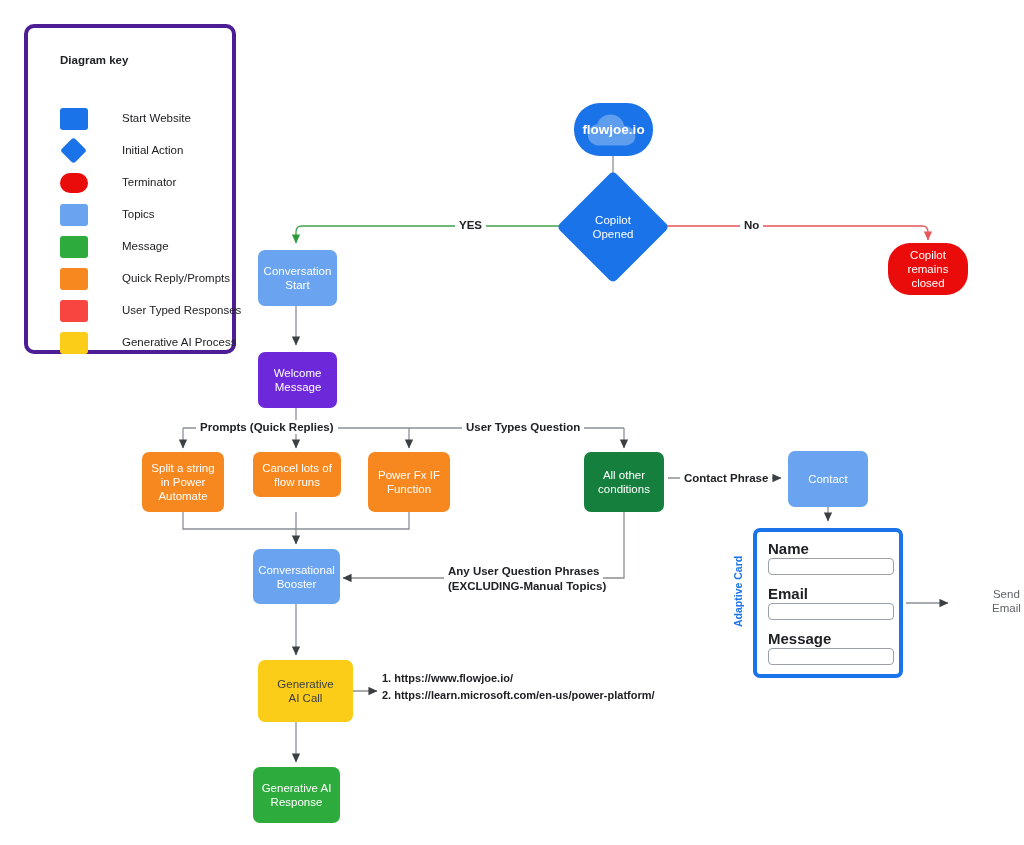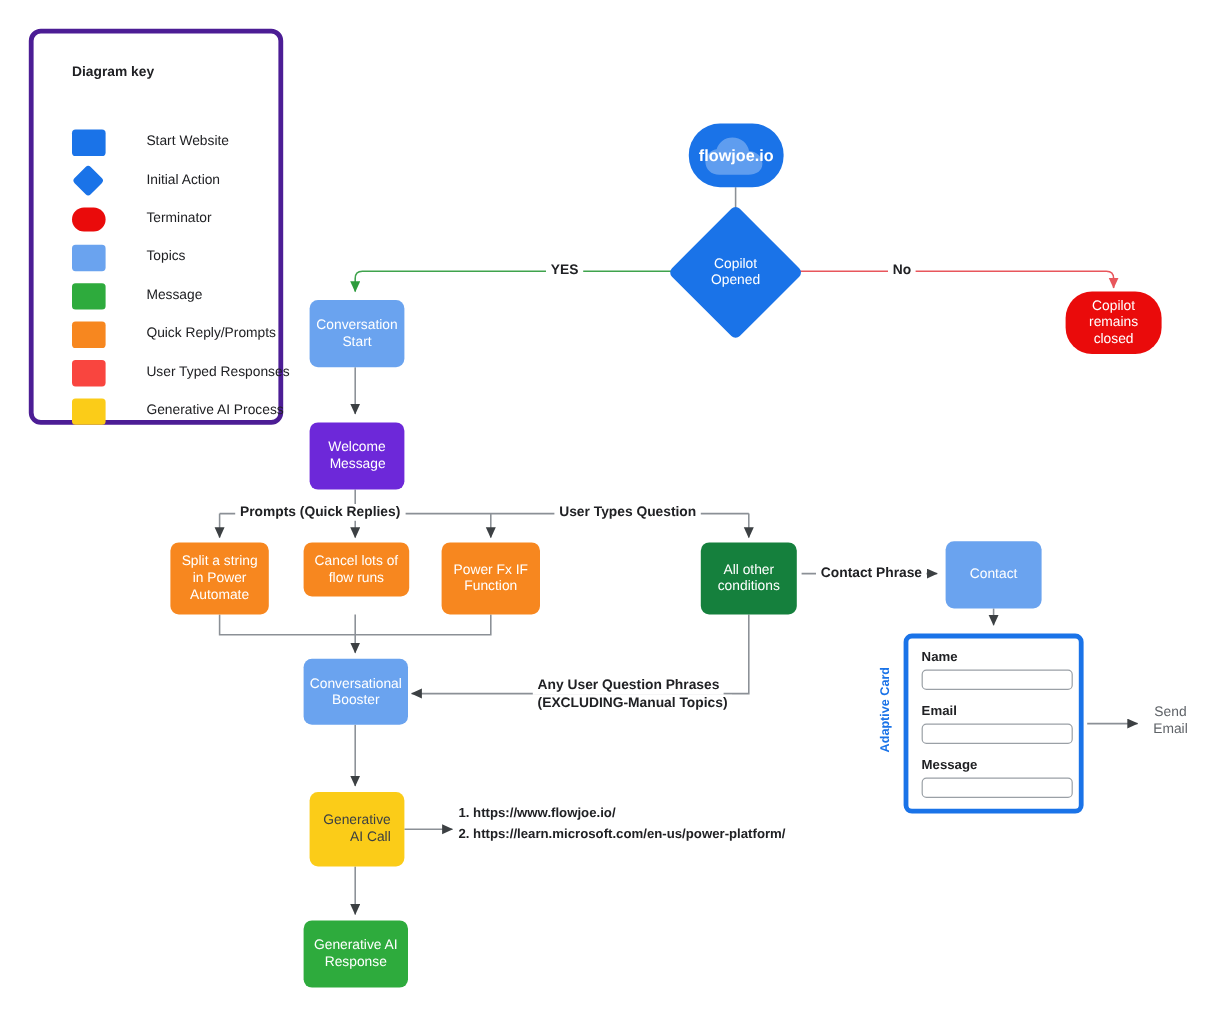--- a/index.html
+++ b/index.html
@@ -37,35 +37,35 @@
   
   #start-node{overflow:hidden;border-radius:26px;}
   #cloud-mark{position:absolute;left:50%;top:54%;transform:translate(-50%,-50%);
         width:62px;height:40px;opacity:.30;z-index:1;}
   #start-label{position:relative;z-index:3;font-weight:bold;font-size:13.5px;color:#fff;}
 
   
   .elabel{position:absolute;font-size:11.5px;font-weight:bold;color:#202124;
           background:#fff;padding:0 4px;white-space:nowrap;line-height:14px;}
   .elabel.two{line-height:15px;text-align:center;}
-  .plain{font-weight:normal;color:#5f6368;}
+  .plain{font-weight:normal;color:#5f6368;margin-left:31px;}
 
   
   #gen-links{position:absolute;left:382px;top:670px;font-size:11px;font-weight:bold;
              color:#202124;line-height:17px;white-space:nowrap;}
 
   
   #adaptive-card{position:absolute;left:753px;top:528px;width:150px;height:150px;
         border:4px solid #1a73e8;border-radius:7px;background:#fff;box-sizing:border-box;}
   #adaptive-card-label{position:absolute;left:732px;top:527px;width:14px;height:100px;
         font-size:10.5px;font-weight:bold;color:#1a73e8;
         writing-mode:vertical-rl;transform:rotate(180deg);
         display:flex;align-items:flex-start;justify-content:flex-start;white-space:nowrap;}
   .field{position:absolute;left:11px;width:126px;}
-  .field-lbl{font-size:11px;font-weight:bold;color:#202124;line-height:13px;}
+  .field-lbl{font-size:15px;font-weight:bold;color:#202124;line-height:13px;}
   .field-box{margin-top:3px;height:17px;border:1px solid #9aa0a6;border-radius:4px;
         background:#fff;box-sizing:border-box;}
 </style>
 </head>
 <body>
 
 <div id="canvas">
 
   <svg class="edges" viewBox="0 0 1024 845">
     <defs>
@@ -218,21 +218,21 @@
   </div>
 
   <div class="node" style="left:788px;top:451px;width:80px;height:56px;background:#6aa3ef;">
     <span>Contact</span>
   </div>
 
   <div class="node" style="left:253px;top:549px;width:87px;height:55px;background:#6aa3ef;">
     <span>Conversational<br>Booster</span>
   </div>
 
-  <div class="node" style="left:258px;top:660px;width:79px;height:62px;background:#fbcc18;color:#3c4043;text-align:right;">
+  <div class="node" style="left:258px;top:660px;width:95px;height:62px;background:#fbcc18;color:#3c4043;">
     <span>Generative<br>AI Call</span>
   </div>
 
   <div class="node" style="left:253px;top:767px;width:87px;height:56px;background:#2eab3d;">
     <span>Generative AI<br>Response</span>
   </div>
 
   <div class="elabel" style="left:455px;top:218px;">YES</div>
   <div class="elabel" style="left:740px;top:218px;">No</div>
   <div class="elabel" style="left:196px;top:420px;">Prompts (Quick Replies)</div>

